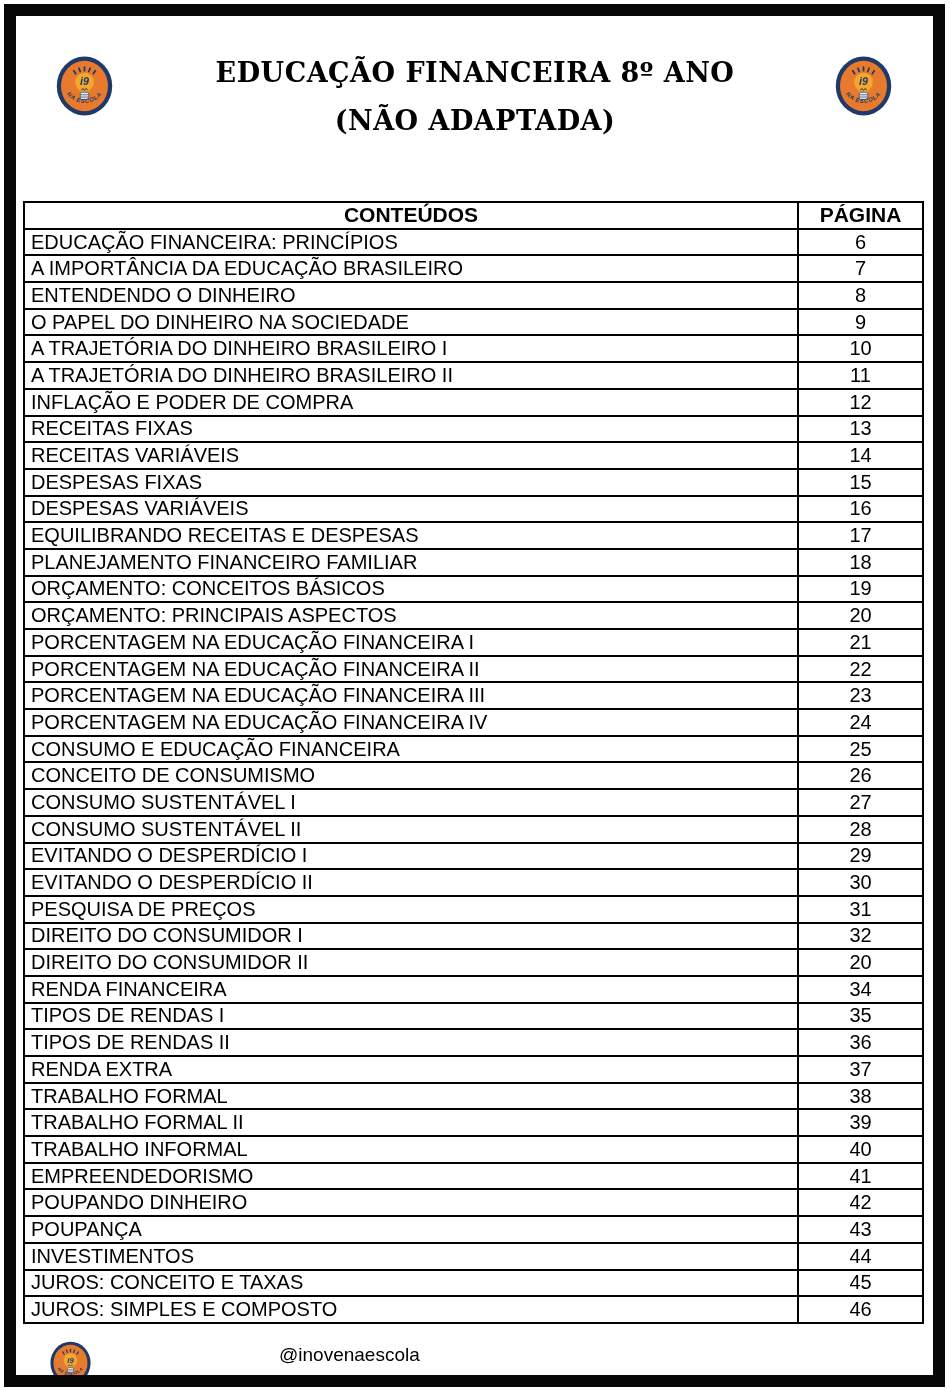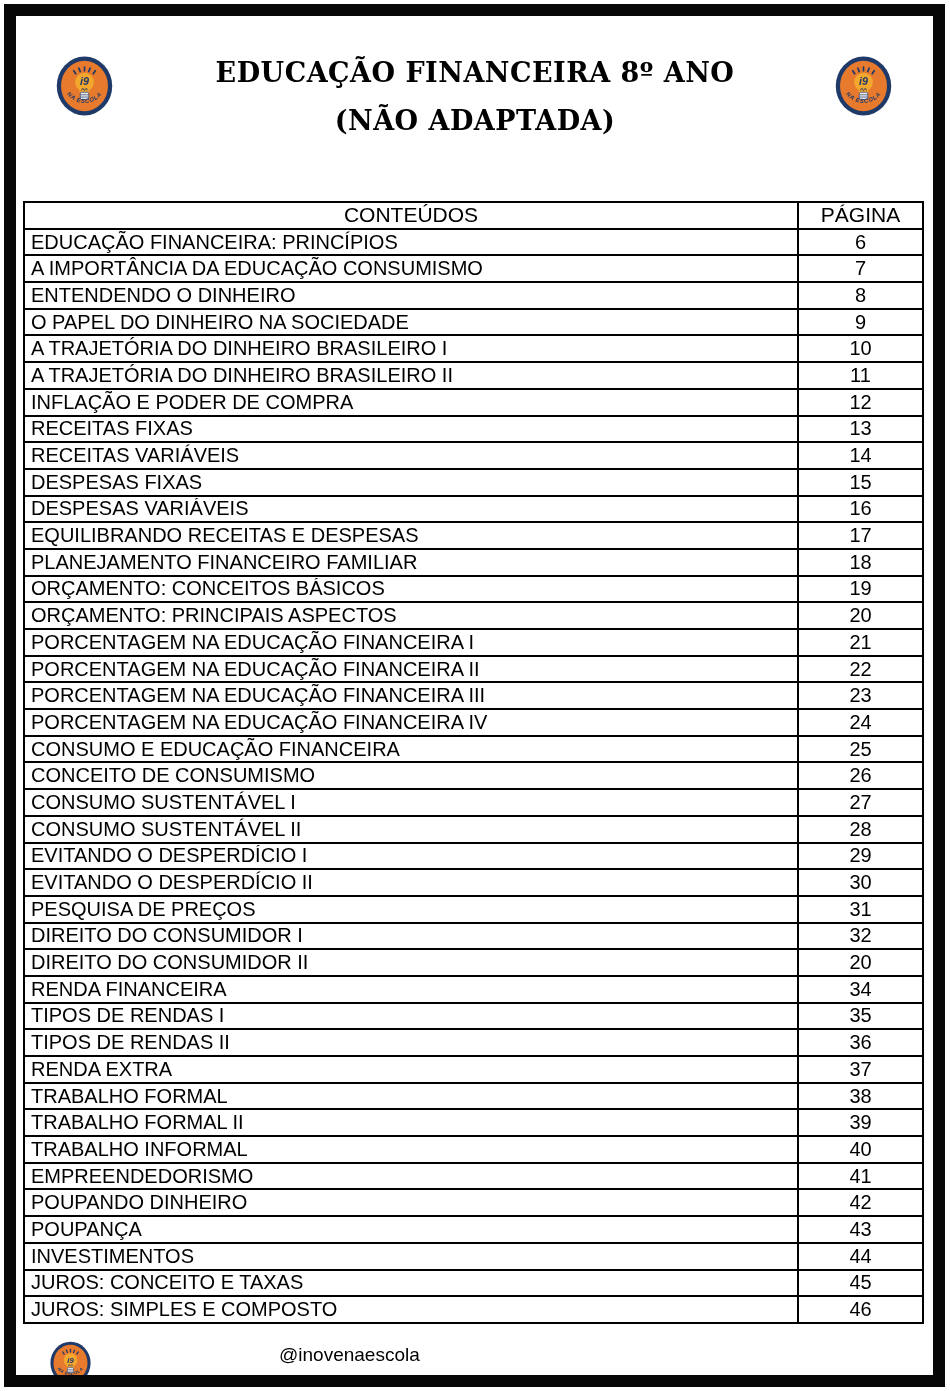--- a/index.html
+++ b/index.html
@@ -34,24 +34,24 @@
   .logo-footer { left:50px;  top:1341px; width:41px; height:44px; }
   
   table.toc {
     position:absolute; left:23px; top:201px; width:899px;
     border-collapse:collapse; table-layout:fixed;
     z-index:1;
   }
   table.toc th, table.toc td { border:2px solid #000; overflow:hidden; white-space:nowrap; }
   table.toc tr { height:26.7px; }
   table.toc th {
-    font-weight:normal; text-align:center;
+    font-weight:bold; text-align:center;
     font-size:21px; padding:0;
   }
-  td.cell-content { font-size:20px; text-align:left; padding:0 0 0 6px;border-radius:13px; }
+  td.cell-content { font-size:20px; text-align:left; padding:0 0 0 6px; }
   td.cell-page    { font-size:20px; text-align:center; padding:0; }
   
   .handle { position:absolute; left:279px; top:1344px; font-size:19px; z-index:1; }
   .notice { position:absolute; left:501px; top:1394px; font-size:16px; z-index:1; }
 </style>
 </head>
 <body>
 
 <div class="frame"></div>
 
@@ -124,21 +124,21 @@
       <th>CONTEÚDOS</th>
       <th>PÁGINA</th>
     </tr>
   </thead>
   <tbody id="toc-body">
       <tr>
         <td class="cell-content">EDUCAÇÃO FINANCEIRA: PRINCÍPIOS</td>
         <td class="cell-page">6</td>
       </tr>
       <tr>
-        <td class="cell-content">A IMPORTÂNCIA DA EDUCAÇÃO CONSUMISMO</td>
+        <td class="cell-content">A IMPORTÂNCIA DA EDUCAÇÃO BRASILEIRO</td>
         <td class="cell-page">7</td>
       </tr>
       <tr>
         <td class="cell-content">ENTENDENDO O DINHEIRO</td>
         <td class="cell-page">8</td>
       </tr>
       <tr>
         <td class="cell-content">O PAPEL DO DINHEIRO NA SOCIEDADE</td>
         <td class="cell-page">9</td>
       </tr>

